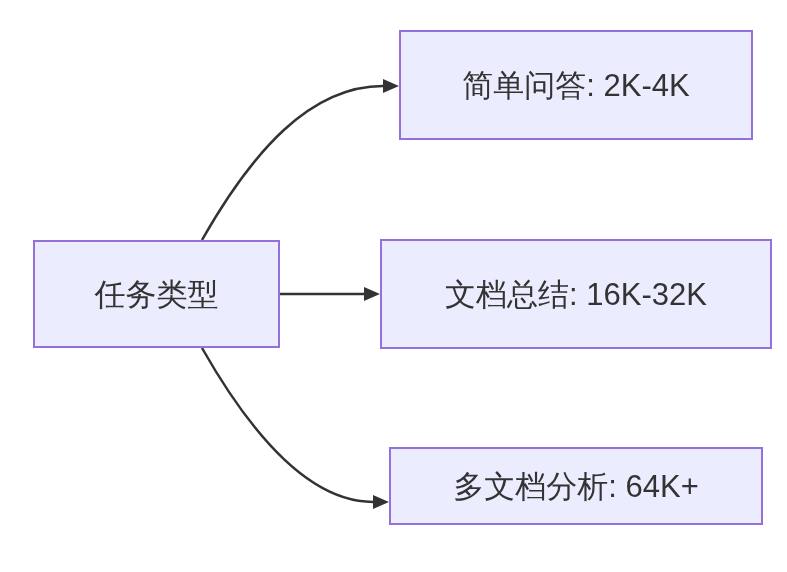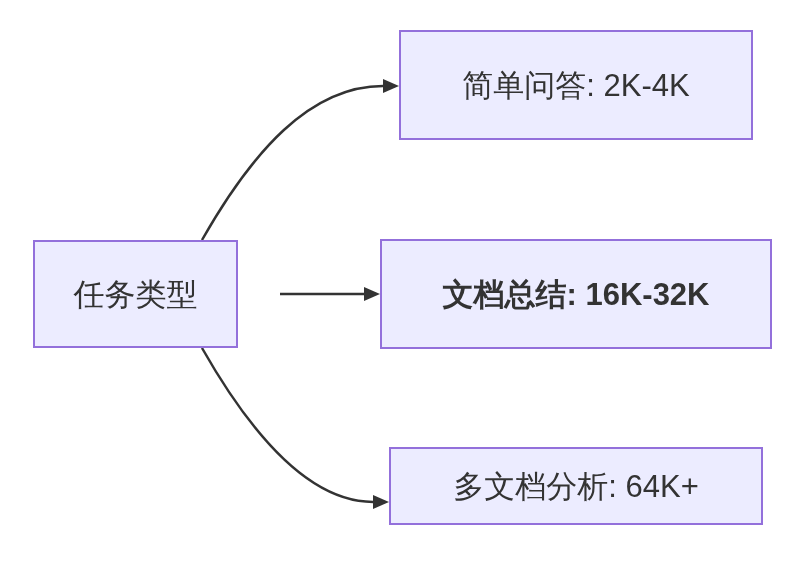--- a/index.html
+++ b/index.html
@@ -27,23 +27,23 @@
     border: 2.5px solid #9370db;
     color: #333333;
     font-size: 31px;
     line-height: 1;
     display: flex;
     align-items: center;
     justify-content: center;
     text-align: left;
     white-space: nowrap;
   }
-  .node-root    { left: 33px;  top: 240px; width: 205px; height: 108px; }
+  .node-root    { left: 33px;  top: 240px; width: 247px; height: 108px; }
   .node-qa      { left: 399px; top: 30px;  width: 354px; height: 110px; }
-  .node-summary { left: 380px; top: 239px; width: 392px; height: 110px; font-weight: bold; }
+  .node-summary { left: 380px; top: 239px; width: 392px; height: 110px; }
   .node-multi   { left: 389px; top: 447px; width: 374px; height: 78px; }
 </style>
 </head>
 <body>
 
 <div class="canvas">
 
   <svg class="edges" width="787" height="572" viewBox="0 0 787 572" xmlns="http://www.w3.org/2000/svg">
     <defs>
       <marker id="arrowhead" markerUnits="userSpaceOnUse" markerWidth="16" markerHeight="14" refX="0" refY="7" orient="auto">

